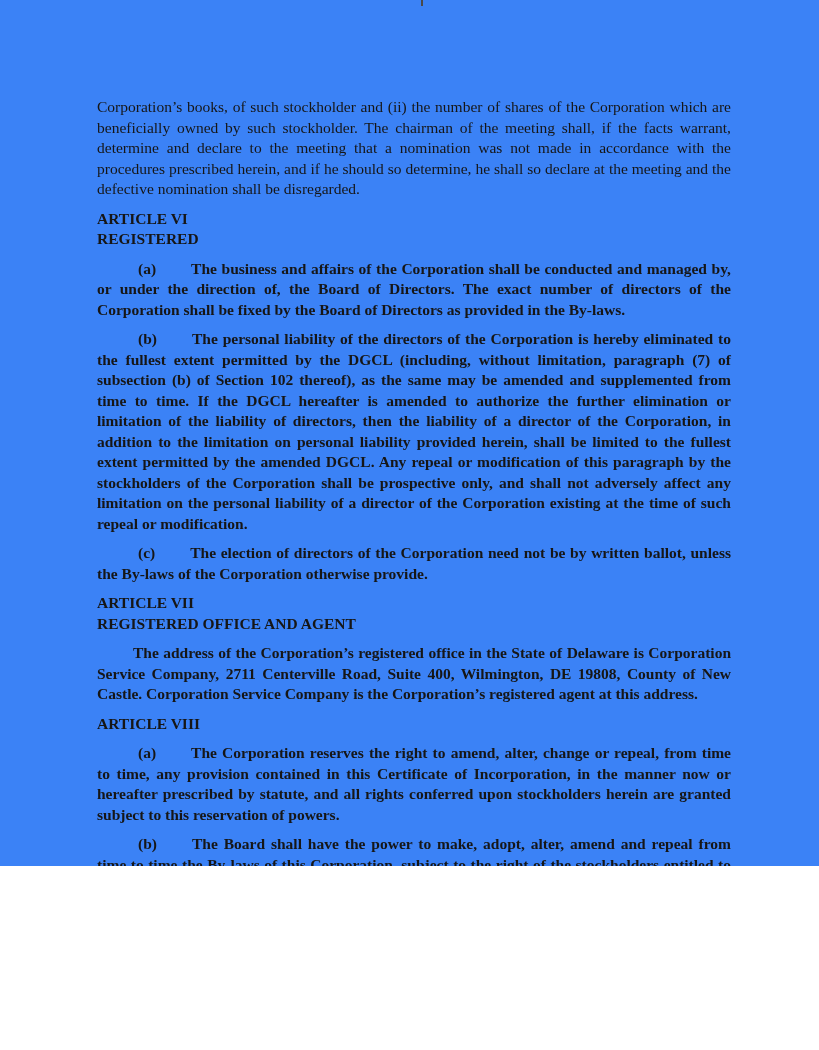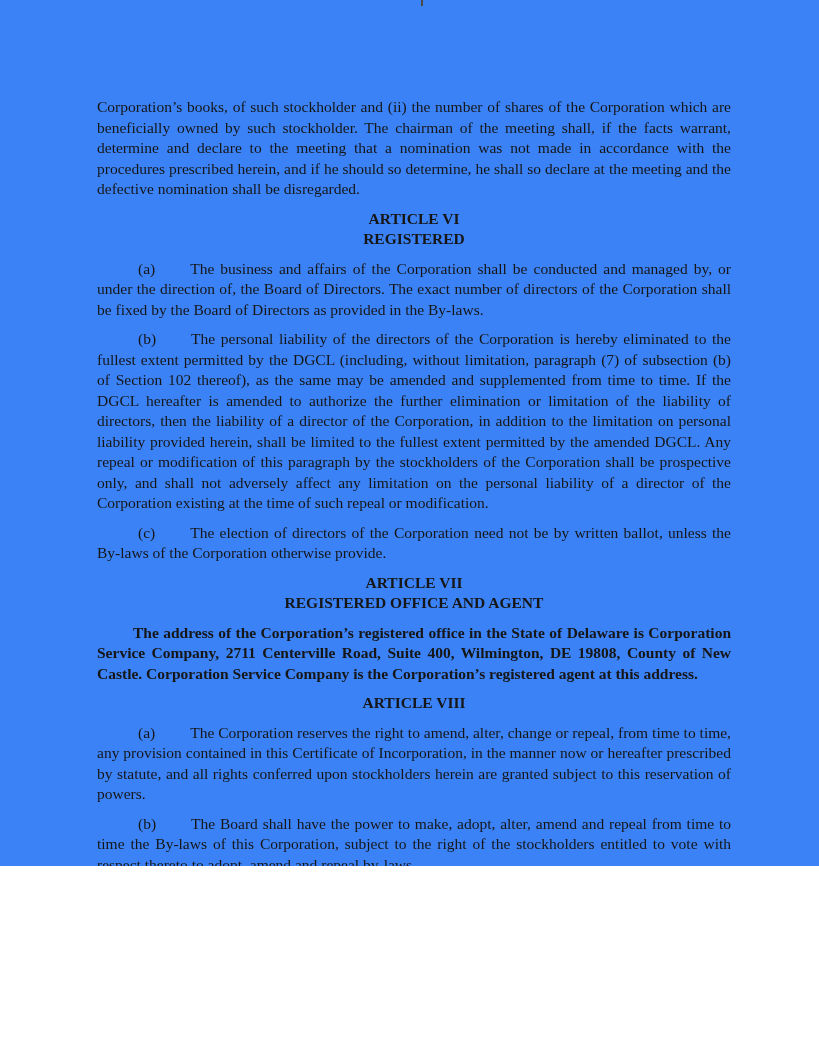--- a/index.html
+++ b/index.html
@@ -19,32 +19,33 @@
     line-height: 20.5px;
     color: #161616;
     overflow: hidden;
   }
   .body-text {
     margin: 0 0 9px 0;
     text-align: justify;
   }
   .labeled {
     text-indent: 41px;
+    font-weight: bold;
   }
   .indented {
     text-indent: 36px;
     font-weight: bold;
   }
   .lgap {
     display: inline-block;
     width: 35px;
   }
   .article-heading {
     margin: 9px 0 9px 0;
-    text-align: center;
+    text-align: left;
     font-weight: bold;
   }
   .page-number {
     position: absolute;
     top: 982px;
     left: 97px;
     width: 634px;
     text-align: center;
     font-size: 15.5px;
   }

